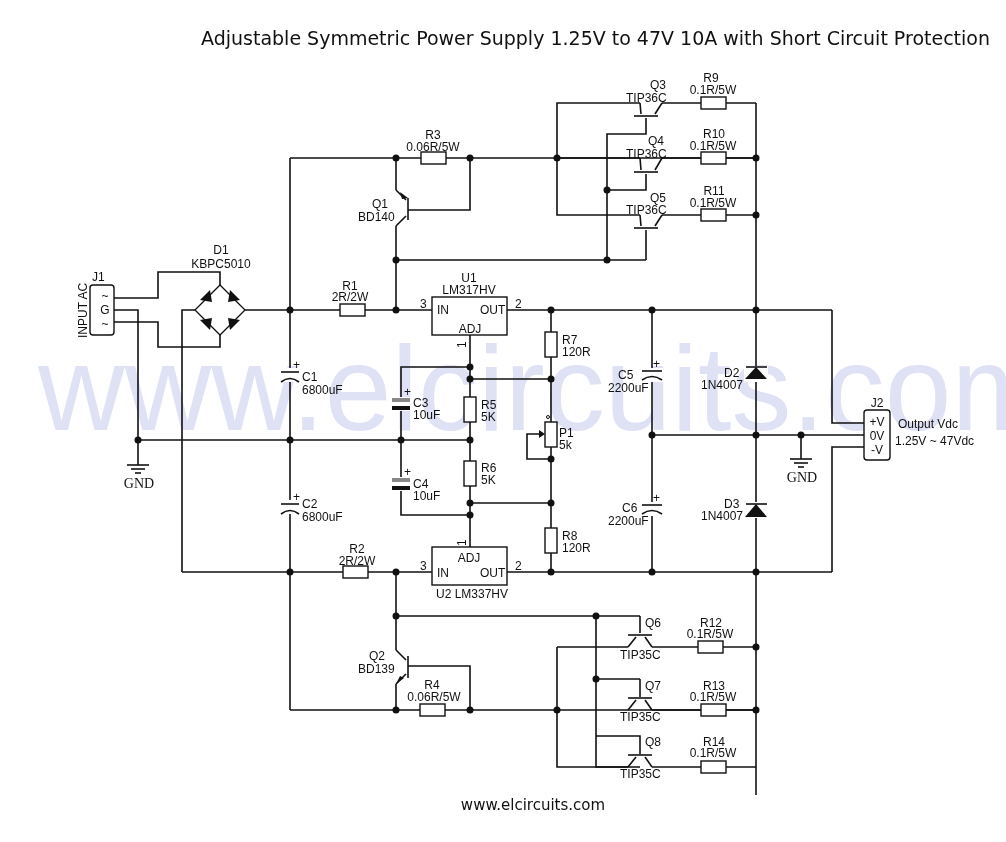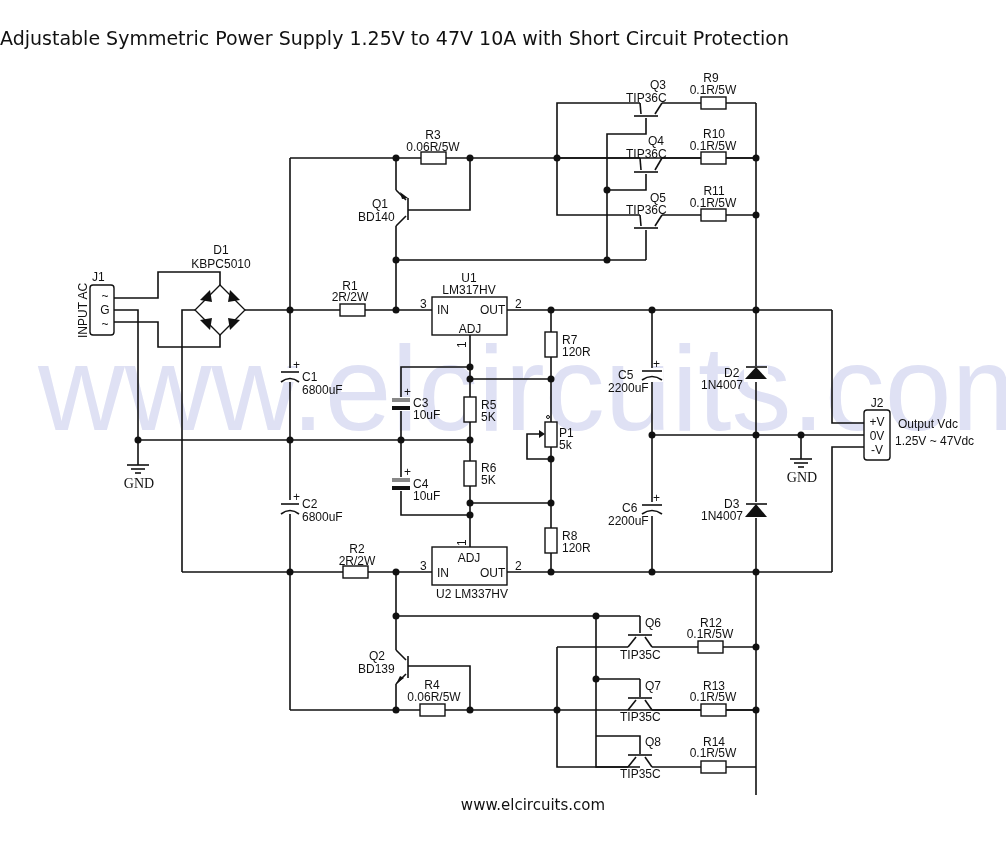--- a/index.html
+++ b/index.html
@@ -1,17 +1,17 @@
 <!DOCTYPE html>
 <html><head>
 <meta charset="utf-8">
 <style>
   html, body { margin: 0; padding: 0; background: #ffffff; }
   body { width: 1006px; height: 842px; overflow: hidden; position: relative; font-family: "DejaVu Sans", sans-serif; }
-  #title { position: absolute; left: 0; top: 27px; width: 990px; text-align: left; font-size: 19px; color: #111; font-family: "DejaVu Sans", sans-serif; }
+  #title { position: absolute; left: 0; top: 27px; width: 990px; text-align: right; font-size: 19px; color: #111; font-family: "DejaVu Sans", sans-serif; }
   #footer { position: absolute; left: 0; top: 796px; width: 1066px; text-align: center; font-size: 15px; color: #111; }
   #schematic { position: absolute; left: 0; top: 0; }
   .w { stroke: #111; stroke-width: 1.6; fill: none; }
   .thin { stroke: #111; stroke-width: 1.3; fill: none; }
   .dot { fill: #111; }
   .lbl { font-family: "Liberation Sans", sans-serif; font-size: 12px; fill: #111; }
   .lblc { font-family: "Liberation Sans", sans-serif; font-size: 12px; fill: #111; text-anchor: middle; }
   .pin { font-family: "Liberation Sans", sans-serif; font-size: 12px; fill: #111; }
   .gnd { font-family: "Liberation Serif", serif; font-size: 14px; fill: #111; text-anchor: middle; }
   .wm { font-family: "Liberation Sans", sans-serif; font-size: 120px; fill: #dfe1f4; }

